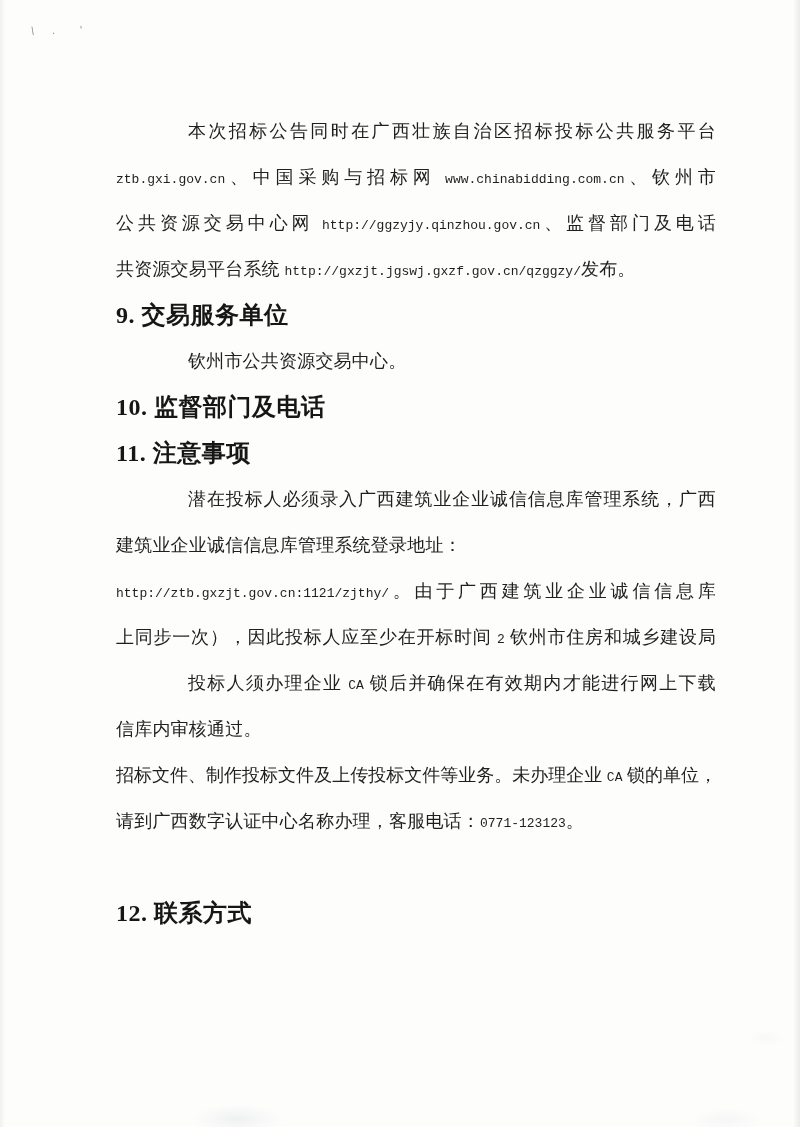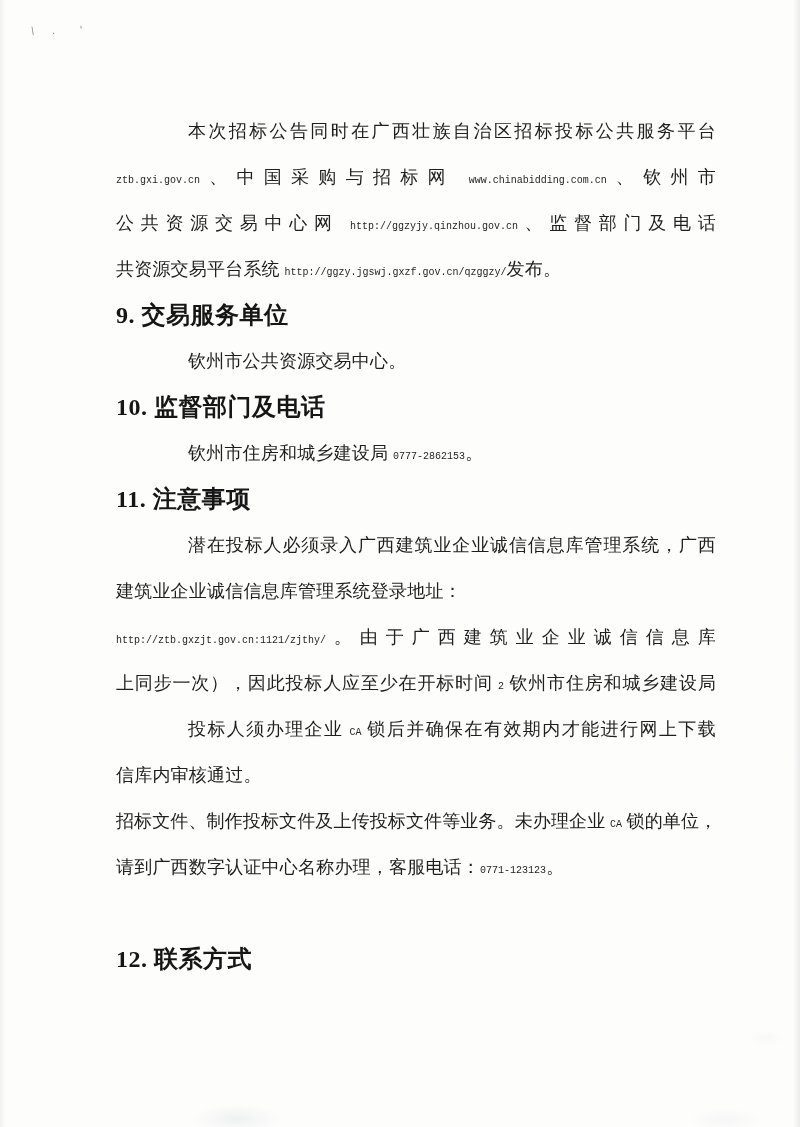--- a/index.html
+++ b/index.html
@@ -30,21 +30,21 @@
     line-height: 46px;
     font-size: 18px;
     letter-spacing: 0.2px;
   }
   .hd { font-weight: bold; font-size: 24px; color: #161616; letter-spacing: 0.5px; }
   .ind { text-indent: 72px; }
   .fill { text-align: justify; text-align-last: justify; }
   .tight { letter-spacing: -1px; }
   .lat {
     font-family: "Liberation Mono", "DejaVu Sans Mono", monospace;
-    font-size: 10px;
+    font-size: 13px;
     letter-spacing: 0;
   }
 
   
   .mark {
     position: absolute;
     color: #8d8d90;
     font-size: 10px;
     line-height: 10px;
     font-family: "DejaVu Sans", sans-serif;
@@ -70,25 +70,24 @@
   <div class="edge-right"></div>
 
   <span class="mark m1">\</span>
   <span class="mark m2">.</span>
   <span class="mark m3">'</span>
 
   <div class="content">
       <div class="ln ind fill"><span class="cjk">本次招标公告同时在广西壮族自治区招标投标公共服务平台</span></div>
       <div class="ln fill"><span class="lat">ztb.gxi.gov.cn</span><span class="cjk">、中国采购与招标网 </span><span class="lat">www.chinabidding.com.cn</span><span class="cjk">、钦州市</span></div>
       <div class="ln fill"><span class="cjk">公共资源交易中心网 </span><span class="lat">http://ggzyjy.qinzhou.gov.cn</span><span class="cjk">、监督部门及电话</span></div>
-      <div class="ln"><span class="cjk">共资源交易平台系统 </span><span class="lat">http://ggzy.jgswj.gxzf.gov.cn/qzggzy/</span><span class="cjk">发布。</span></div>
+      <div class="ln"><span class="cjk">共资源交易平台系统 </span><span class="lat">http://gxzjt.jgswj.gxzf.gov.cn/qzggzy/</span><span class="cjk">发布。</span></div>
       <div class="ln hd"><span class="cjk">9. 交易服务单位</span></div>
       <div class="ln ind"><span class="cjk">钦州市公共资源交易中心。</span></div>
       <div class="ln hd"><span class="cjk">10. 监督部门及电话</span></div>
-      <div class="ln ind"><span class="cjk">钦州市住房和城乡建设局 </span><span class="lat">0777-2862153</span><span class="cjk">。</span></div>
       <div class="ln hd"><span class="cjk">11. 注意事项</span></div>
       <div class="ln ind fill"><span class="cjk">潜在投标人必须录入广西建筑业企业诚信信息库管理系统，广西</span></div>
       <div class="ln"><span class="cjk">建筑业企业诚信信息库管理系统登录地址：</span></div>
       <div class="ln fill"><span class="lat">http://ztb.gxzjt.gov.cn:1121/zjthy/</span><span class="cjk">。由于广西建筑业企业诚信信息库</span></div>
       <div class="ln fill"><span class="cjk">上同步一次），因此投标人应至少在开标时间 </span><span class="lat">2</span><span class="cjk"> 钦州市住房和城乡建设局</span></div>
       <div class="ln ind fill"><span class="cjk">投标人须办理企业 </span><span class="lat">CA</span><span class="cjk"> 锁后并确保在有效期内才能进行网上下载</span></div>
       <div class="ln"><span class="cjk">信库内审核通过。</span></div>
       <div class="ln fill tight"><span class="cjk">招标文件、制作投标文件及上传投标文件等业务。未办理企业 </span><span class="lat">CA</span><span class="cjk"> 锁的单位，</span></div>
       <div class="ln"><span class="cjk">请到广西数字认证中心名称办理，客服电话：</span><span class="lat">0771-123123</span><span class="cjk">。</span></div>
       <div class="ln"></div>

